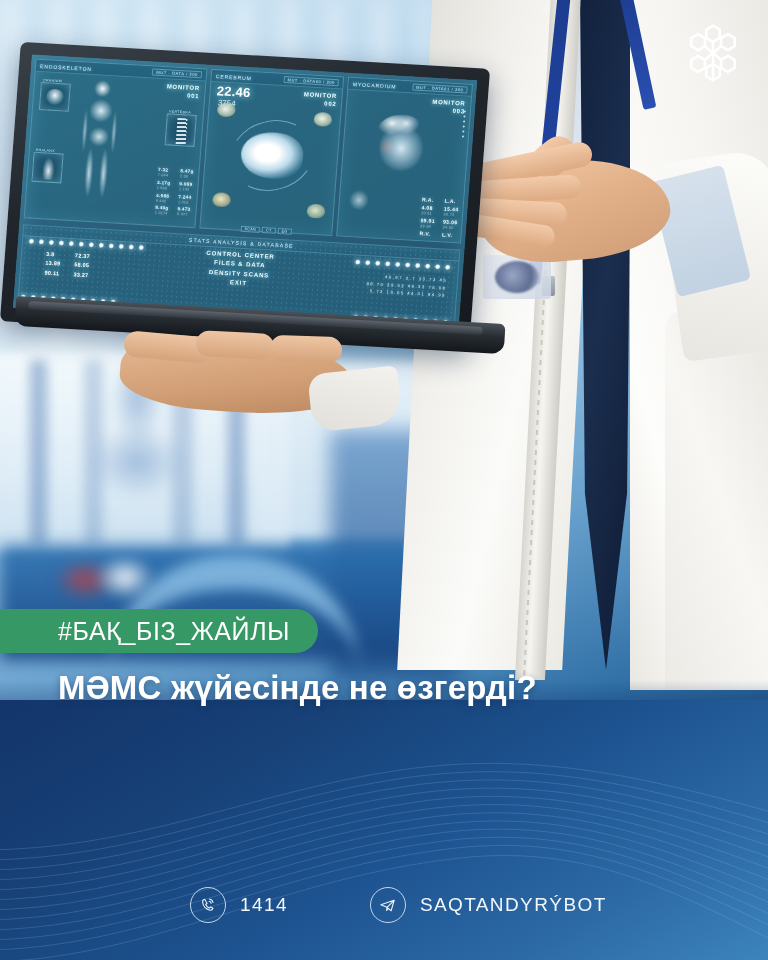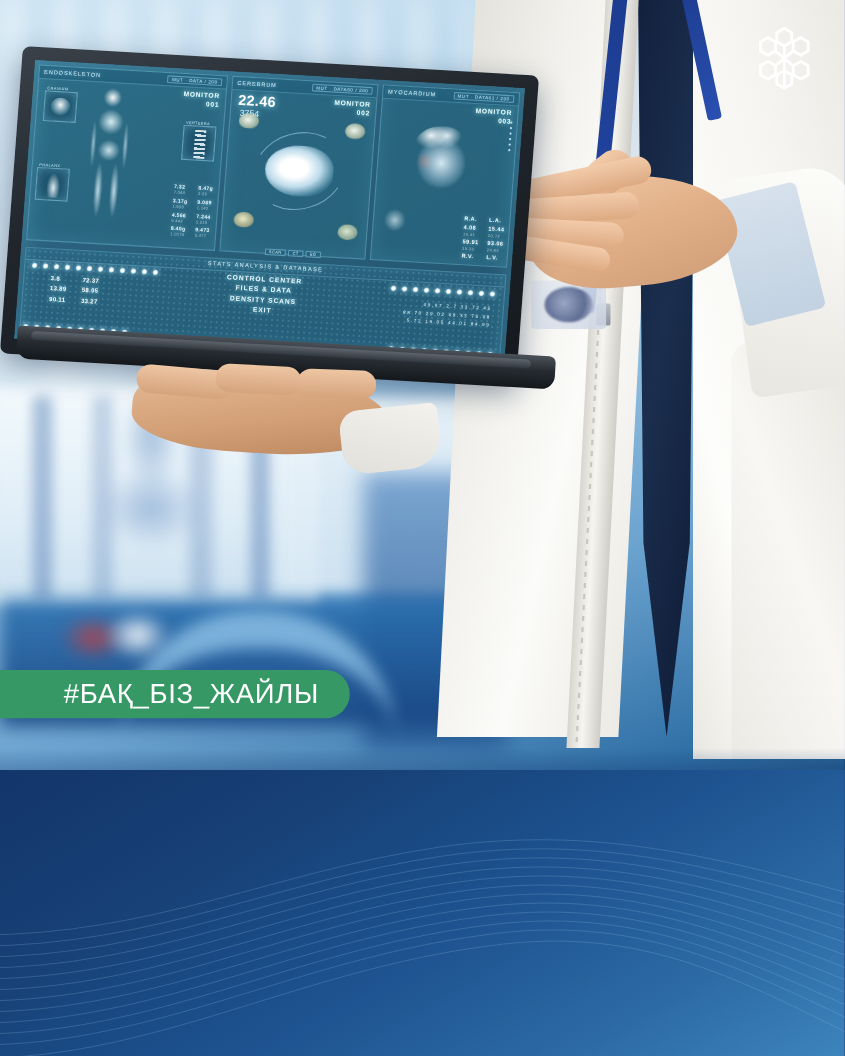--- a/index.html
+++ b/index.html
@@ -696,25 +696,46 @@
       <path d="M-20 240 C 140 240, 268 164, 436 142 C 576 122, 668 168, 800 228"></path>
       <path d="M-20 250 C 140 250, 270 172, 440 150 C 580 130, 670 178, 800 240"></path>
       <path d="M-20 262 C 140 262, 272 182, 444 160 C 584 140, 672 190, 800 254"></path>
     </g>
   </svg>
 
   <div class="tag">
     <span>#БАҚ_БІЗ_ЖАЙЛЫ</span>
   </div>
 
+  <div class="headline">МӘМС жүйесінде не өзгерді?</div>
 
   <div class="footer">
 
 
     <div class="gap1"></div>
 
+    <div class="fitem">
+      <span class="circ">
+        <svg viewBox="0 0 24 24" width="19" height="19" fill="none" stroke="#eaf2fa" stroke-width="1.4" stroke-linecap="round">
+          <path d="M7.2 4.2 C5.6 4.6 4.4 6.1 4.6 7.8 c0.5 5 4.3 9.2 9.2 10.1 1.7 0.3 3.3-0.8 3.8-2.4 l-3.1-1.7 -1.6 1.5 c-1.9-1-3.5-2.6-4.4-4.6 l1.6-1.5 Z"></path>
+          <path d="M15.4 9.2 a3.2 3.2 0 0 0-2.6-2.6"></path>
+          <path d="M17.6 8.2 a5.4 5.4 0 0 0-4.4-4.4"></path>
+        </svg>
+      </span>
+      <span class="flabel">1414</span>
+    </div>
 
     <div class="gap2"></div>
 
+    <div class="fitem">
+      <span class="circ">
+        <svg viewBox="0 0 24 24" width="19" height="19" fill="none" stroke="#eaf2fa" stroke-width="1.4" stroke-linejoin="round">
+          <path d="M3.6 11 L20.4 5.4 L16.6 18.6 L11.4 14.3 Z"></path>
+          <path d="M11.4 14.3 L20.4 5.4"></path>
+          <path d="M11.4 14.3 L10.9 18.1 L13.1 15.6"></path>
+        </svg>
+      </span>
+      <span class="flabel">SAQTANDYRÝBOT</span>
+    </div>
 
   </div>
 
 </div>
 
 </body></html>

